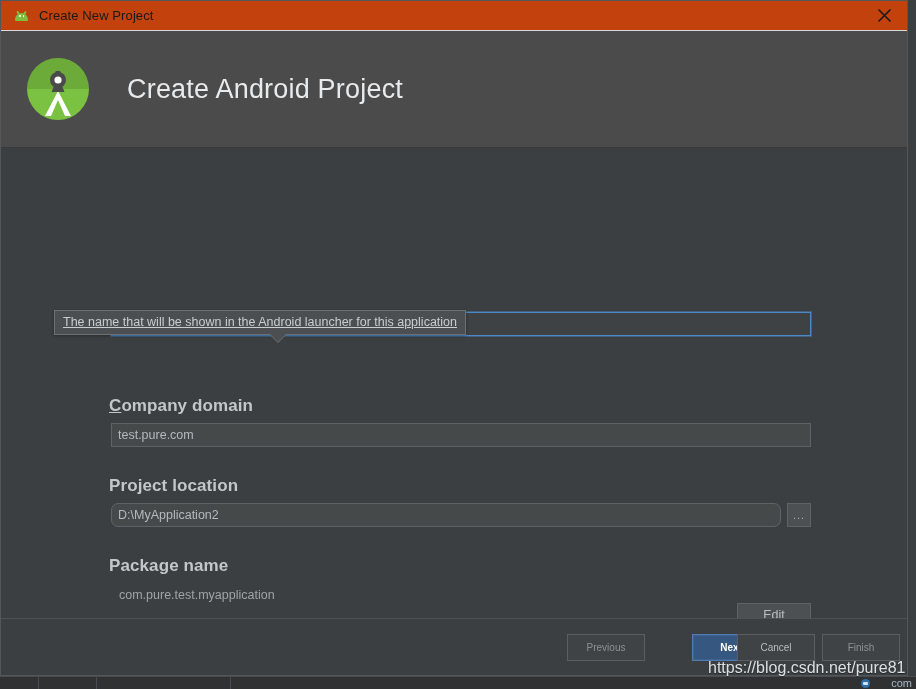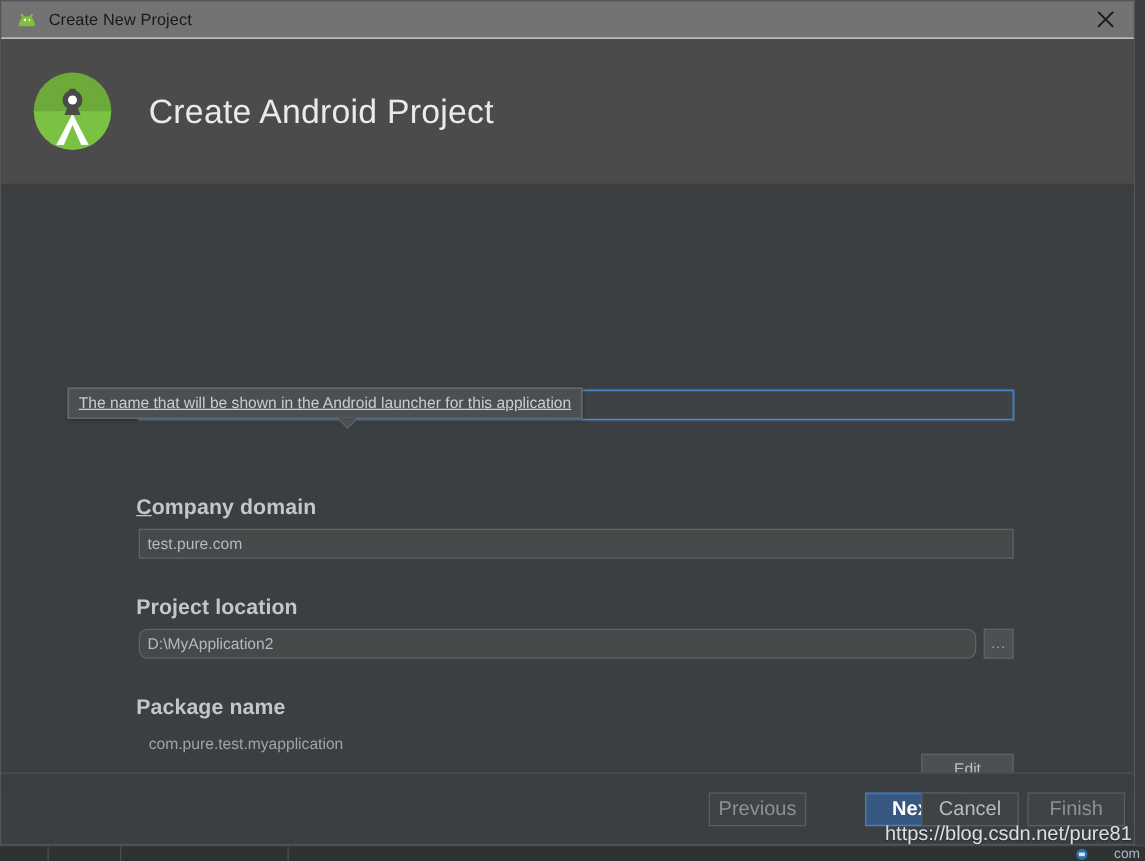--- a/index.html
+++ b/index.html
@@ -52,21 +52,21 @@
   .dialog {
     position: absolute; left: 0; top: 0;
     width: 908px; height: 676px;
     background: #3c3f41;
     border: 1px solid #53575a;
   }
 
   
   .titlebar {
     position: relative;
-    height: 30px; background: #737373;
+    height: 30px; background: #c2410c;
     display: flex; align-items: center;
     border-bottom: 1px solid #d8d8d8;
   }
   .titlebar .droid {
     position: relative;
     width: 17px; height: 11px; margin-left: 12px; margin-right: 9px;
   }
   .droid-body {
     position: absolute; left: 2px; top: 3px;
     width: 13px; height: 8px;
@@ -108,21 +108,21 @@
     border-radius: 50%;
     background: #7cc242;
     overflow: hidden;
   }
   .as-logo .shade {
     position: absolute; left: 0; top: 0; width: 100%; height: 50%;
     background: rgba(0,0,0,0.12);
   }
   .as-logo svg { position: absolute; left: 0; top: 0; }
   .header h1 {
-    margin: 4px; font-weight: 400;
+    margin: 12px; font-weight: 400;
     font-size: 27px; color: #e8eaec; letter-spacing: .2px;
   }
 
   
   .body {
     position: relative;
     height: 489px;
     background: #3c3f41;
   }
 
@@ -228,21 +228,21 @@
   .buttonbar {
     position: absolute; left: 0; bottom: 0;
     width: 906px; height: 57px;
     background: #3c3f41;
     border-top: 1px solid #4e5254;
   }
   .dlg-btn {
     position: absolute; top: 15px;
     height: 27px;
     display: flex; align-items: center; justify-content: center;
-    font-size: 16px;
+    font-size: 10px;
     border: 1px solid #5a5e61;
     background: #3f4345;
     color: #8d9194;
     cursor: default;
   }
   .dlg-btn.primary {
     background: #365880;
     border: 1px solid #4e7bb0;
     color: #ffffff;
     font-weight: bold;

